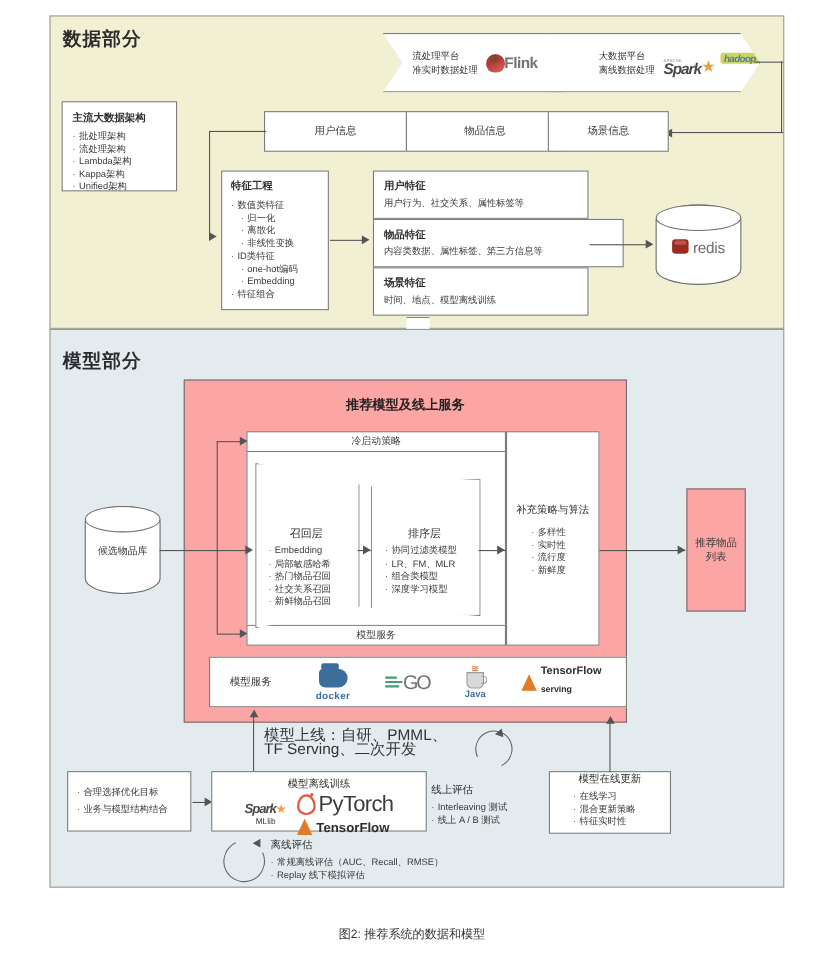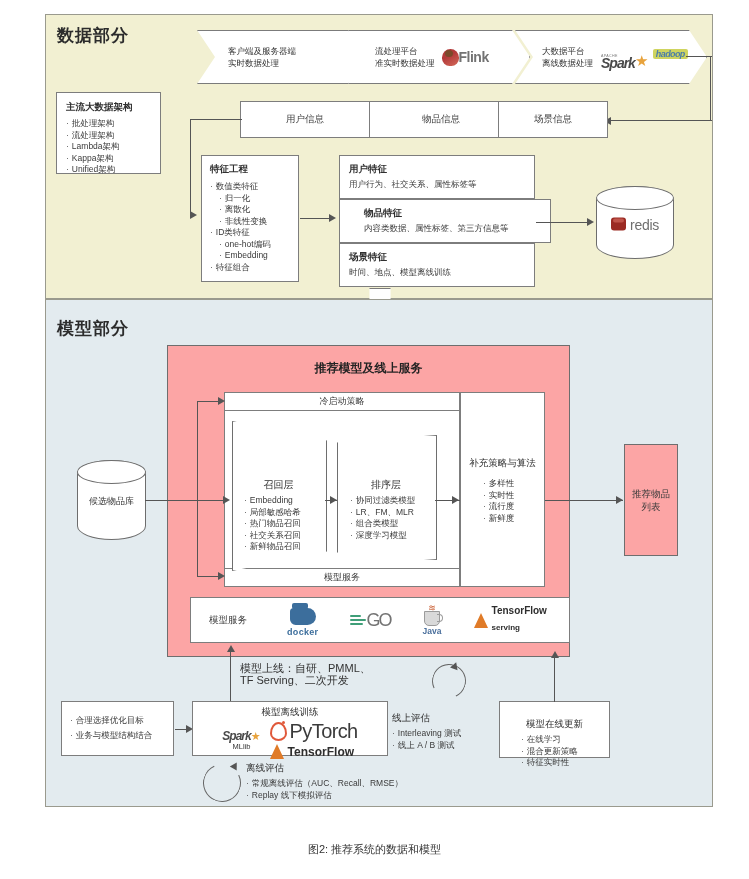--- a/index.html
+++ b/index.html
@@ -88,37 +88,31 @@
   .cap{position:absolute;left:0;right:0;top:842px;text-align:center;font-size:11px;color:#333;}
 </style>
 </head>
 <body>
 
 <div class="canvas">
 
   <div class="abs sec-data"></div>
   <div class="abs sec-title" style="left:57px;top:24px;">数据部分</div>
 
-  <div class="chev" style="left:197px;top:30px;width:180px;">
-    <div class="chev-tx">
-      <span>客户端及服务器端</span><br>
-      <span>实时数据处理</span>
-    </div>
-  </div>
   <div class="chev" style="left:348px;top:30px;width:180px;">
     <div class="chev-tx" style="margin-left:26px;">
       <span>流处理平台</span><br>
       <span>准实时数据处理</span>
     </div>
     <div class="logo" style="margin-left:7px;">
       <div class="flink-sq"></div>
         <span class="flink-word">Flink</span>
     </div>
   </div>
-  <div class="chev" style="left:515px;top:30px;width:190px;">
+  <div class="chev" style="left:499px;top:30px;width:190px;justify-content:flex-end;">
     <div class="chev-tx" style="margin-left:26px;">
       <span>大数据平台</span><br>
       <span>离线数据处理</span>
     </div>
     <div style="margin-left:8px;line-height:10px;">
       <div class="logo">
         <span style="display:inline-block;">
           <span class="spark-sup">APACHE</span><span class="spark-word">Spark</span>
         </span>
           <span class="spark-star">★</span>
@@ -165,21 +159,21 @@
     </ul>
   </div>
 
   <div class="ln" style="left:300px;top:218px;width:30px;height:1.4px;"></div>
   <div class="ah-r" style="left:329px;top:214px;"></div>
 
   <div class="abs box" style="left:339px;top:155px;width:196px;height:44px;padding:7px 9px;">
     <div class="box-t">用户特征</div>
     <div style="font-size:8.5px;margin-top:3px;">用户行为、社交关系、属性标签等</div>
   </div>
-  <div class="abs box" style="left:339px;top:199px;width:212px;height:44px;padding:7px 24px;">
+  <div class="abs box" style="left:339px;top:199px;width:228px;height:44px;padding:7px 9px;">
     <div class="box-t">物品特征</div>
     <div style="font-size:8.5px;margin-top:3px;">内容类数据、属性标签、第三方信息等</div>
   </div>
   <div class="abs box" style="left:339px;top:243px;width:196px;height:44px;padding:7px 9px;">
     <div class="box-t">场景特征</div>
     <div style="font-size:8.5px;margin-top:3px;">时间、地点、模型离线训练</div>
   </div>
 
   <div class="ln" style="left:536px;top:222px;width:52px;height:1.4px;"></div>
   <div class="ah-r" style="left:587px;top:218px;"></div>
@@ -283,21 +277,21 @@
       <div style="display:flex;align-items:center;">
         <span class="tf-arrow" style="margin-right:4px;"></span>
         <span style="text-align:left;">
           <span class="tf-txt" style="display:block;">TensorFlow</span>
           <span class="tf-sub">serving</span>
         </span>
       </div>
     </div>
   </div>
 
-  <div class="abs" style="left:240px;top:662px;font-size:11px;line-height:12px;color:#333;">
+  <div class="abs" style="left:240px;top:662px;font-size:14px;line-height:12px;color:#333;">
     <div>模型上线：自研、PMML、</div>
     <div>TF Serving、二次开发</div>
   </div>
   <div class="ln" style="left:230px;top:651px;width:1.4px;height:51px;"></div>
   <div class="ah-u" style="left:227px;top:645px;"></div>
 
   <div class="abs box" style="left:61px;top:701px;width:113px;height:55px;padding:13px 8px;">
     <ul class="bul">
       <li>合理选择优化目标</li>
       <li style="margin-top:3px;">业务与模型结构结合</li>
@@ -337,21 +331,21 @@
   </ul>
 
   <div class="loop" style="left:432px;top:664px;width:32px;height:32px;transform:rotate(200deg);"></div>
   <div class="ah-u" style="left:451px;top:662px;transform:rotate(20deg);"></div>
   <div class="abs" style="left:392px;top:712px;font-size:9.5px;color:#2f2f2f;">线上评估</div>
   <ul class="bul abs" style="left:392px;top:728px;">
     <li>Interleaving 测试</li>
     <li>线上 A / B 测试</li>
   </ul>
 
-  <div class="abs box" style="left:499px;top:701px;width:111px;height:57px;padding-top:16px;">
+  <div class="abs box" style="left:499px;top:701px;width:111px;height:57px;padding-top:0;">
     <div style="text-align:center;font-size:9.5px;color:#2f2f2f;">模型在线更新</div>
     <ul class="bul" style="padding-left:21px;margin-top:3px;">
       <li>在线学习</li>
       <li>混合更新策略</li>
       <li>特征实时性</li>
     </ul>
   </div>
   <div class="ln" style="left:554px;top:657px;width:1.4px;height:45px;"></div>
   <div class="ah-u" style="left:551px;top:651px;"></div>
 

